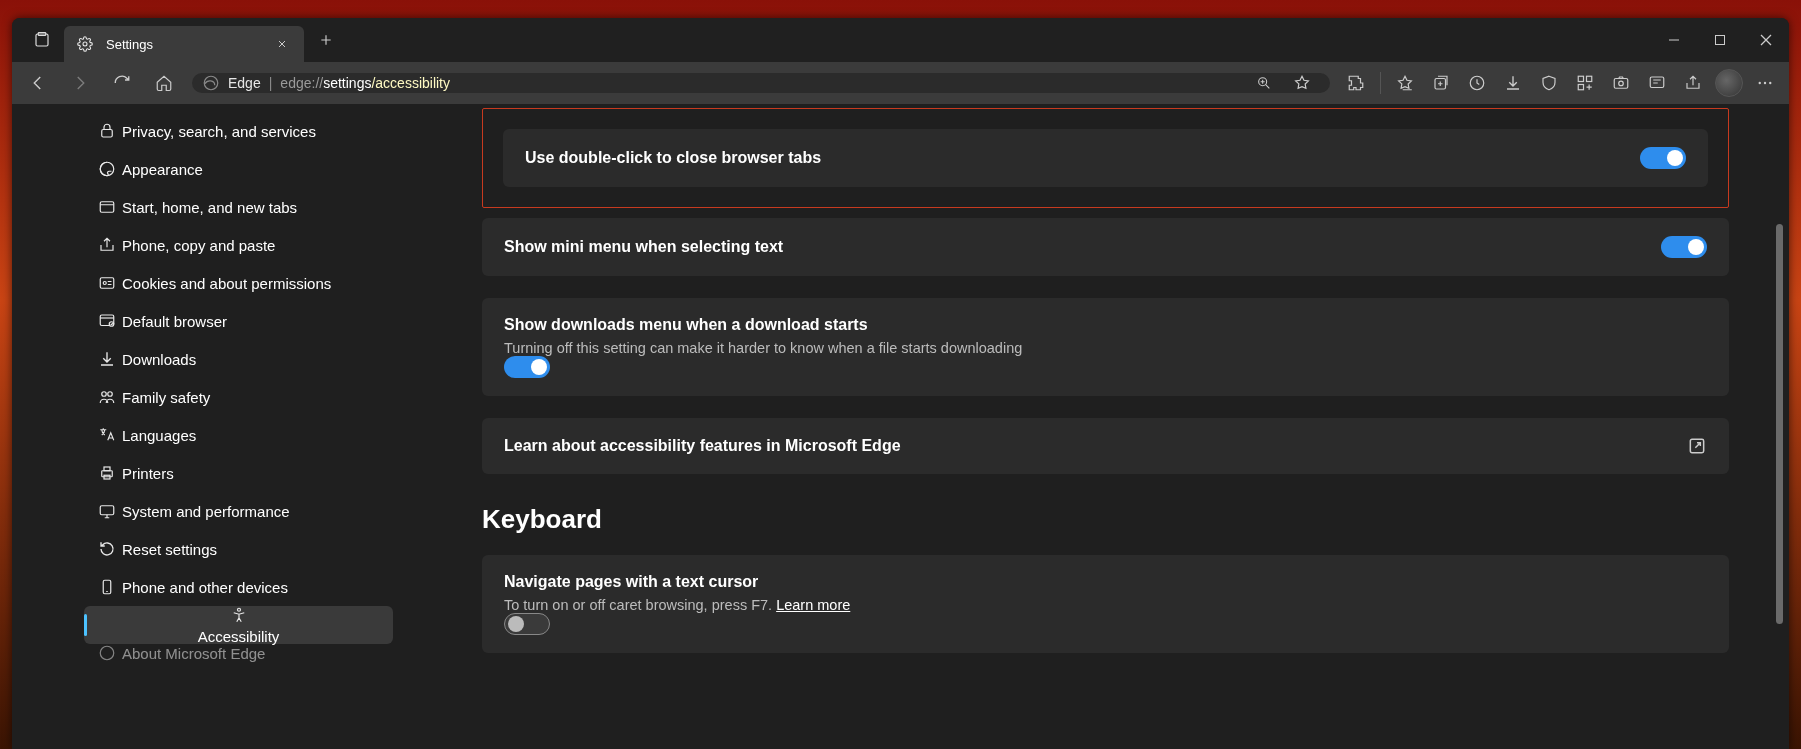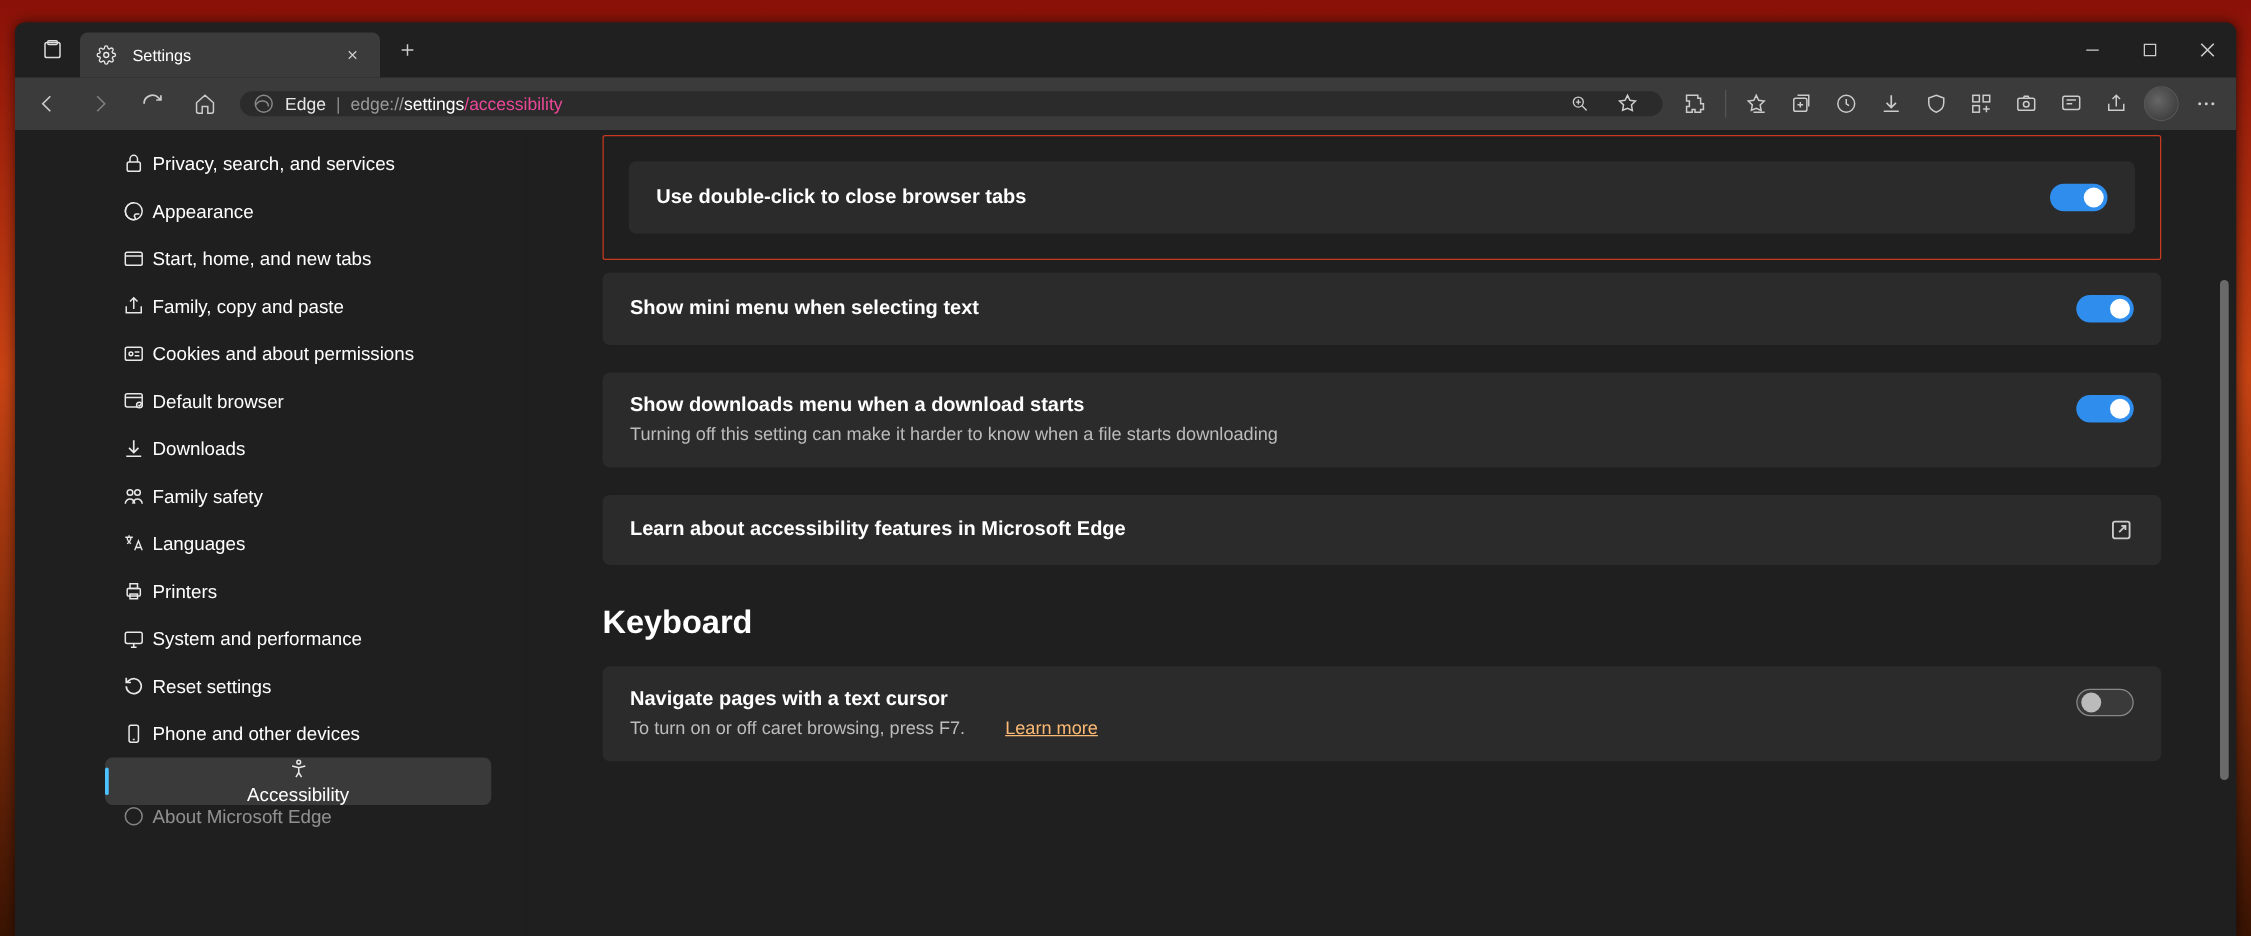--- a/index.html
+++ b/index.html
@@ -71,21 +71,21 @@
     margin: 0 6px;
     color: #ccc;
     font-size: 14px;
     gap: 8px;
   }
   .addr-edge-icon { width: 18px; height: 18px; display: inline-flex; align-items:center; justify-content:center; }
   .addr-brand { color: #e6e6e6; }
   .addr-sep { color: #888; }
   .addr-url .seg1 { color: #9a9a9a; }
   .addr-url .seg2 { color: #fff; }
-  .addr-url .seg3 { color: #ec4899; }
+  .addr-url .seg3 { color: #fef9c3; }
   .addr-right { margin-left: auto; display:flex; align-items:center; gap:2px; }
   .right-icons { display: flex; align-items: center; }
   .divider { width:1px; height:22px; background:#555; margin:0 6px; }
   .avatar { width: 28px; height: 28px; border-radius: 50%; background: radial-gradient(circle at 40% 40%, #666, #333); border: 1px solid #555; }
   
   .content { flex: 1; display: flex; background: #1f1f1f; overflow: hidden; }
   .sidebar { width: 410px; padding: 8px 28px 8px 72px; overflow: hidden; border-right: 1px solid #1f1f1f; }
   .side-item {
     display: flex; align-items: center; gap: 4px;
     height: 38px; color: #fff; font-size: 15px;
@@ -106,38 +106,38 @@
   }
   .card {
     background: #2b2b2b;
     border-radius: 6px;
     padding: 18px 22px;
     display: flex;
     align-items: center;
     color: #fff;
     margin-bottom: 22px;
   }
-  .card.with-sub { align-items: flex-start; flex-direction: row; }
+  .card.with-sub { align-items: flex-start; flex-direction: column; }
   .card-text { flex:1; display:flex; flex-direction:column; gap:6px; }
   .card-title { font-size: 16px; font-weight: 600; }
   .card-sub { font-size: 14.5px; color: #bcbcbc; }
   .toggle {
     width: 46px; height: 22px; border-radius: 11px; position: relative; flex-shrink:0;
   }
   .toggle.on { background: #2e8ded; }
   .toggle.off { background: #3a3a3a; border: 1px solid #888; }
   .toggle.on::after {
     content:''; position:absolute; right:3px; top:3px; width:16px; height:16px; border-radius:50%; background:#fff;
   }
   .toggle.off::after {
     content:''; position:absolute; left:3px; top:2px; width:16px; height:16px; border-radius:50%; background:#bbb;
   }
   .ext-link-icon { width:20px; height:20px; color:#ccc; }
   .section-heading { font-size: 26px; font-weight: 600; color:#fff; margin: 30px 0 20px 0; }
-  .link { color:#fdba74; text-decoration: underline; margin-left: 28px; }
+  .link { color:#ffffff; text-decoration: underline; }
   .scrollbar-track {
     position: absolute; right: 6px; top: 0; bottom: 0; width: 7px;
   }
   .scrollbar-thumb {
     position: absolute; right:0; width:7px; top:120px; height:400px; background:#6a6a6a; border-radius:4px;
   }
   svg { display:block; }
 </style>
 </head>
 <body>
@@ -341,21 +341,21 @@
             </svg>
           </span>
         <span>Start, home, and new tabs</span>
       </div>
       <div class="side-item">
         <span class="side-icon">
             <svg width="18" height="18" viewBox="0 0 24 24" fill="none" stroke="currentColor" stroke-width="1.6">
               <path d="M4 12v7h16v-7M12 3v12M8 7l4-4 4 4"></path>
             </svg>
           </span>
-        <span>Family, copy and paste</span>
+        <span>Phone, copy and paste</span>
       </div>
       <div class="side-item">
         <span class="side-icon">
             <svg width="18" height="18" viewBox="0 0 24 24" fill="none" stroke="currentColor" stroke-width="1.6">
               <rect x="3" y="5" width="18" height="14" rx="2"></rect>
               <circle cx="9" cy="12" r="2"></circle>
               <path d="M13 10h5M13 14h5"></path>
             </svg>
           </span>
         <span>Cookies and about permissions</span>

